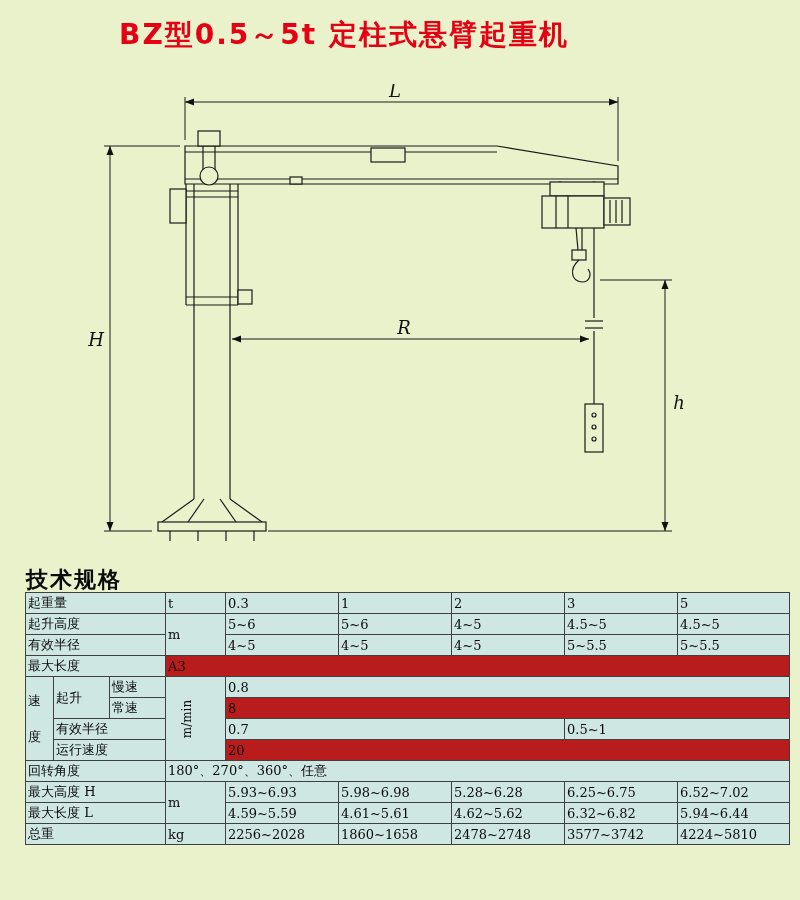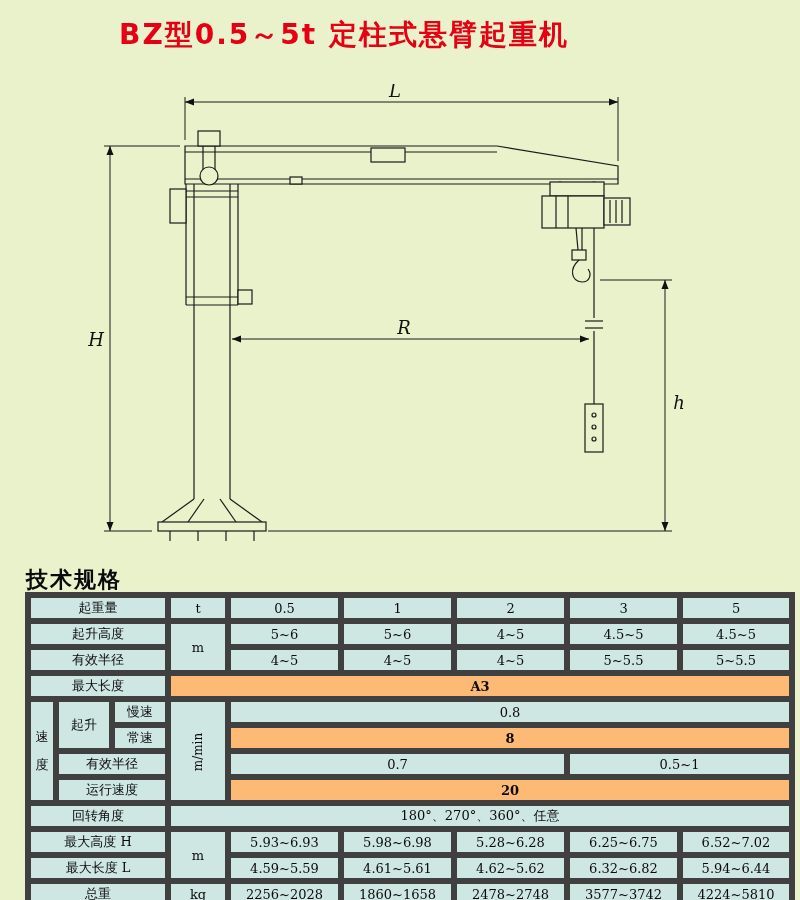--- a/index.html
+++ b/index.html
@@ -24,25 +24,25 @@
     font-size:22px; font-weight:bold; color:#0a0a0a; letter-spacing:2px;
   }
 
   table.spec {
     position:absolute; top:592px; left:25px; width:764px;
     border-collapse:collapse; table-layout:fixed;
     font-family:"DejaVu Serif","Liberation Serif",serif;
     font-size:13px; color:#0a0a0a;
   }
   .spec td {
-    border:6px solid #404040; text-align:center; vertical-align:middle;
+    border:1px solid #404040; vertical-align:middle;
     height:15px; padding:1px 2px; background:#cfe7e3; overflow:hidden;
   }
-  .spec td.w { background:#fdba74;font-weight:bold; }
-  .vlabel { display:inline-block; width:15px; line-height:28px; word-break:break-all; }
+  .spec td.w { background:#b91c1c; }
+  .vlabel { display:inline-block; width:15px; line-height:36px; word-break:break-all; }
   .runit  { display:inline-block; transform:rotate(-90deg); white-space:nowrap; font-size:12px; }
 </style>
 </head>
 <body>
 
 <div class="page">
 
   <div class="title">BZ型0.5～5t 定柱式悬臂起重机</div>
 
   <svg class="drawing" width="800" height="478" viewBox="0 0 800 478" xmlns="http://www.w3.org/2000/svg">
@@ -159,21 +159,21 @@
       <col style="width:113px">
         <col style="width:113px">
         <col style="width:113px">
         <col style="width:113px">
         <col style="width:112px">
     </colgroup>
     <tbody>
       <tr>
         <td colspan="3">起重量</td>
         <td>t</td>
-        <td>0.5</td>
+        <td>0.3</td>
         <td>1</td>
         <td>2</td>
         <td>3</td>
         <td>5</td>
       </tr>
       <tr>
         <td colspan="3">起升高度</td>
         <td rowspan="2">m</td>
         <td>5~6</td>
         <td>5~6</td>

